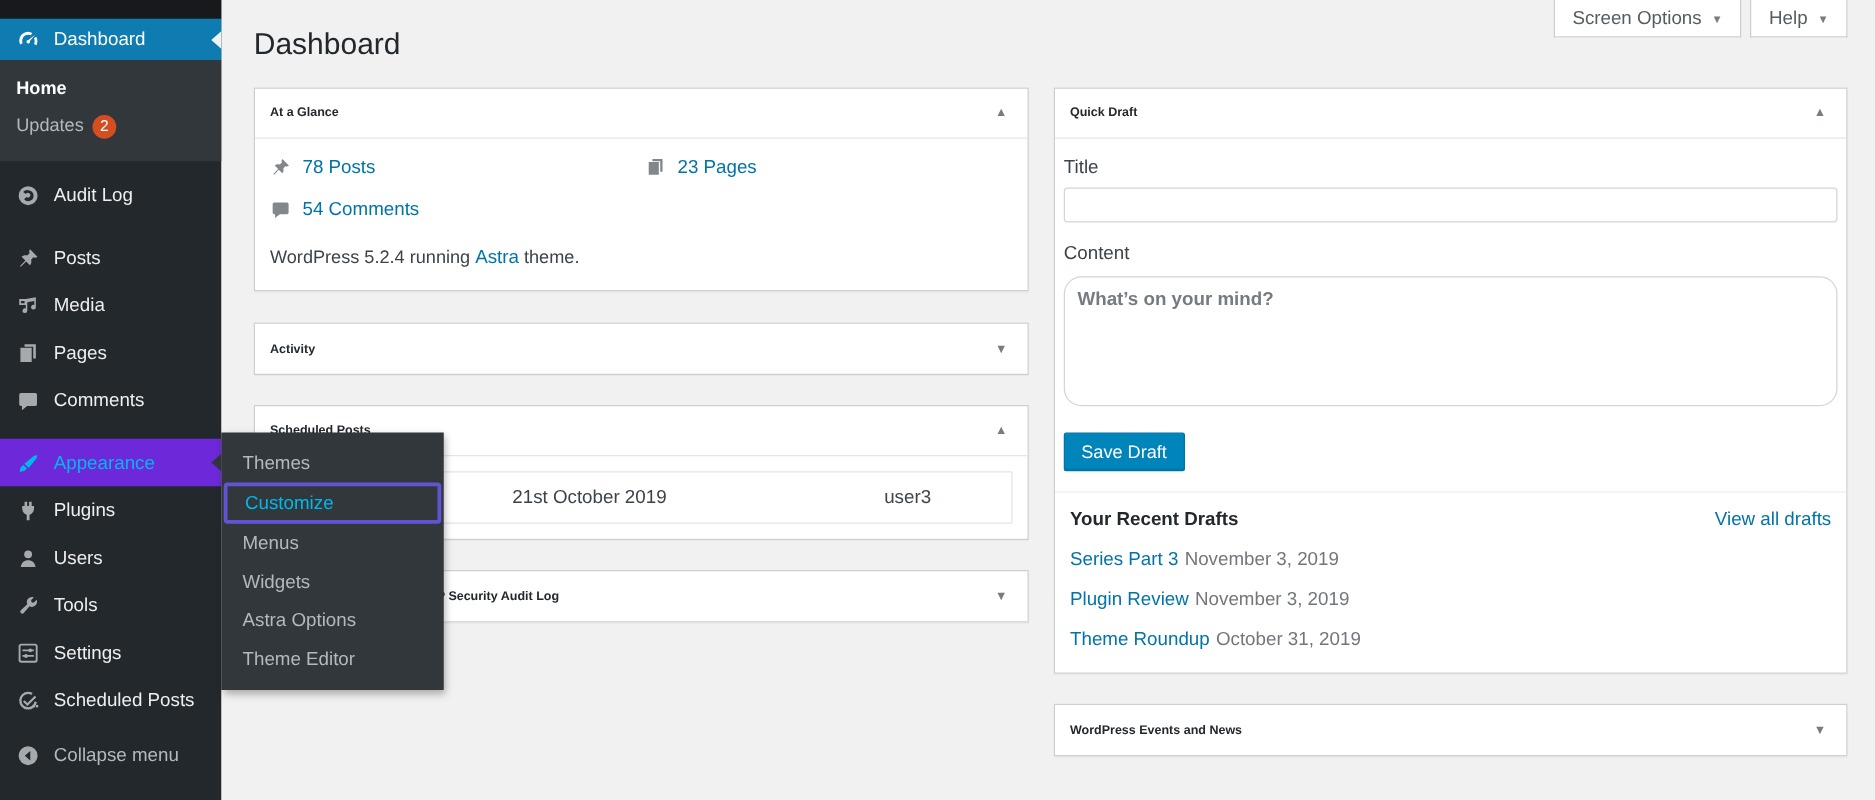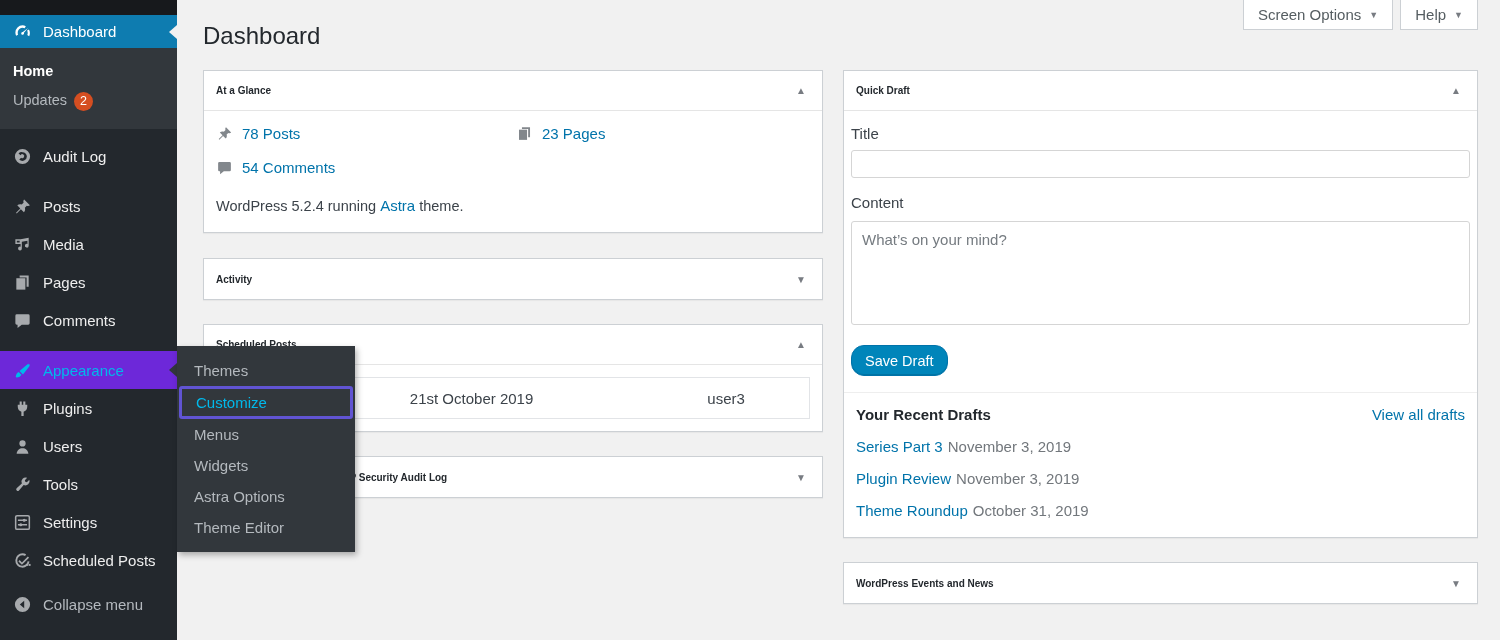--- a/index.html
+++ b/index.html
@@ -71,26 +71,26 @@
   .sched-date { position:absolute; left:43%; top:50%; transform:translate(-50%,-50%); }
   .sched-author { position:absolute; left:86%; top:50%; transform:translate(-50%,-50%); }
 
   
   .offset-title { margin-left:124px; }
 
   
   .qd-body { padding:14px 7px 16px; }
   .qd-label { display:block; font-size:15px; color:#3c434a; margin-bottom:8px; }
   .qd-input { width:100%; height:28px; border:1px solid #d5d5d5; border-radius:3px; background:#fff; padding:0 8px; font-size:15px; font-family:inherit; }
-  .qd-textarea { width:100%; height:104px; margin-top:2px; border:1px solid #d5d5d5; border-radius:3px; background:#fff;
-                 padding:9px 10px; font-size:15px; font-family:inherit; resize:none; color:#3c434a; }
+  .qd-textarea { width:100%; height:104px; margin-top:2px; border:1px solid #d5d5d5; border-radius:14px; background:#fff;
+                 padding:9px 10px; font-size:15px; font-family:inherit; resize:none; color:#3c434a;font-weight:bold; }
   .qd-textarea::placeholder, .qd-input::placeholder { color:#757b80; opacity:1; }
   .mt16 { margin-top:16px; }
   .save-btn { margin-top:16px; display:inline-block; height:31px; padding:0 13px; background:#0085ba;
-              border:1px solid #0073aa; border-radius:13px; color:#fff; font-size:14.5px; font-family:inherit;
+              border:1px solid #0073aa; border-radius:2px; color:#fff; font-size:14.5px; font-family:inherit;
               cursor:pointer; box-shadow:inset 0 -1px 0 rgba(0,0,0,.12); }
   .drafts { border-top:1px solid #eee; padding:13px 12px 18px; }
   .drafts-head { display:flex; justify-content:space-between; align-items:center; }
   .drafts-title { font-size:15px; color:#23282d; font-weight:700; }
   .draft-line { margin-top:15px; font-size:15px; }
   .draft-line .date { color:#72777c; margin-left:5px; }
 </style>
 </head>
 <body>
 

